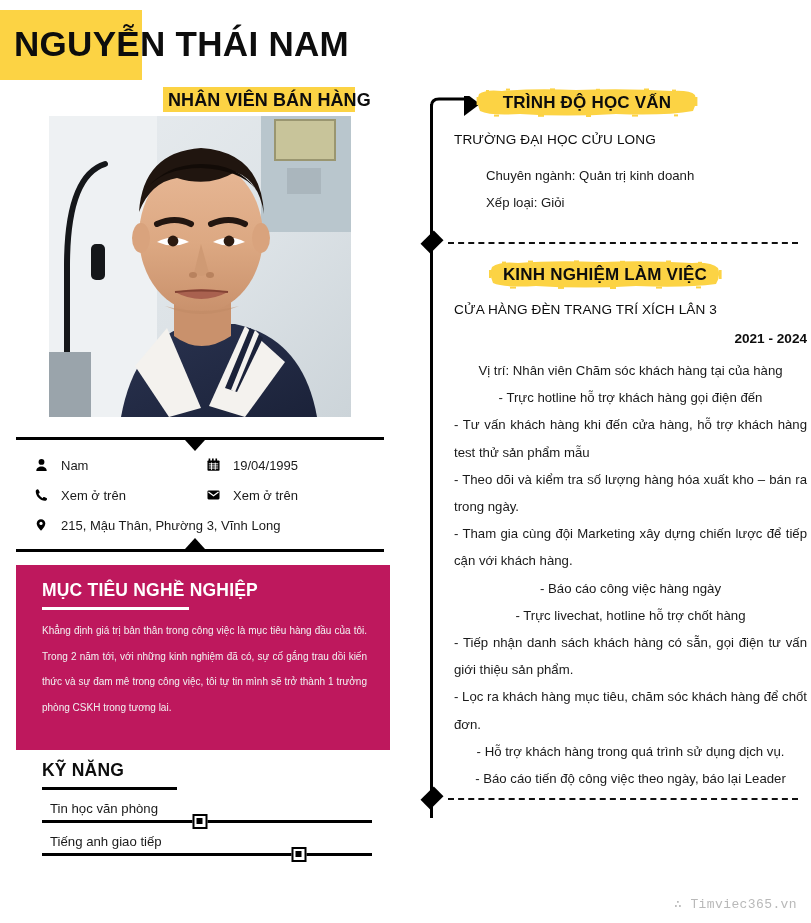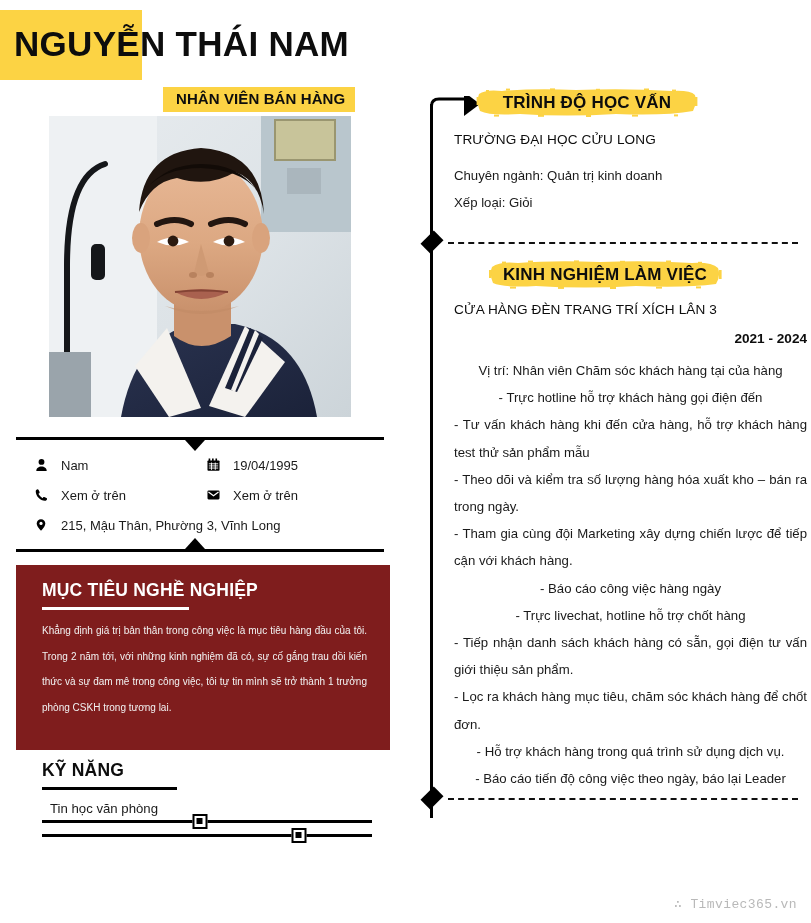--- a/index.html
+++ b/index.html
@@ -47,26 +47,25 @@
     left: 163px;
     top: 87px;
     width: 192px;
     height: 25px;
     background: #FCD344;
   }
   .role-text {
     position: absolute;
     left: 168px;
     top: 90px;
-    font-size: 15px;
+    font-size: 18px;
     font-weight: bold;
     letter-spacing: 0.1px;
     color: #0d0d0d;
     white-space: nowrap;
-    margin-left: 8px;
   }
 
   
   .photo {
     position: absolute;
     left: 49px;
     top: 116px;
     width: 302px;
     height: 301px;
     overflow: hidden;
@@ -128,21 +127,21 @@
   }
   .c-ico svg { display: block; fill: #000; }
 
   
   .objective {
     position: absolute;
     left: 16px;
     top: 565px;
     width: 374px;
     height: 185px;
-    background: #7f1d1d;
+    background: #be185d;
     color: #ffffff;
     padding: 15px 23px 0 26px;
   }
   .obj-title {
     font-size: 17.5px;
     font-weight: bold;
     letter-spacing: 0.2px;
     color: #ffffff;
   }
   .obj-underline {
@@ -291,20 +290,21 @@
   .edu-block {
     position: absolute;
     left: 34px;
     top: 162px;
     width: 350px;
   }
   .edu-line {
     font-size: 13.2px;
     line-height: 27px;
     color: #1a1a1a;
+    margin-left: 32px;
   }
   .exp-list {
     position: absolute;
     left: 34px;
     top: 357px;
     width: 353px;
   }
   .exp-item {
     font-size: 13.2px;
     line-height: 27.2px;
@@ -481,20 +481,21 @@
     <div class="sk-underline"></div>
 
     <div class="sk-row">
       <div class="sk-label">Tin học văn phòng</div>
       <div class="sk-track">
         <span class="sk-knob" id="knob0" style="left: 48%;"></span>
       </div>
     </div>
 
     <div class="sk-row">
+      <div class="sk-label">Tiếng anh giao tiếp</div>
       <div class="sk-track">
         <span class="sk-knob" id="knob1" style="left: 78%;"></span>
       </div>
     </div>
   </div>
 
   <div class="right">
 
     <div class="timeline"></div>
     <div class="tl-arrow">

